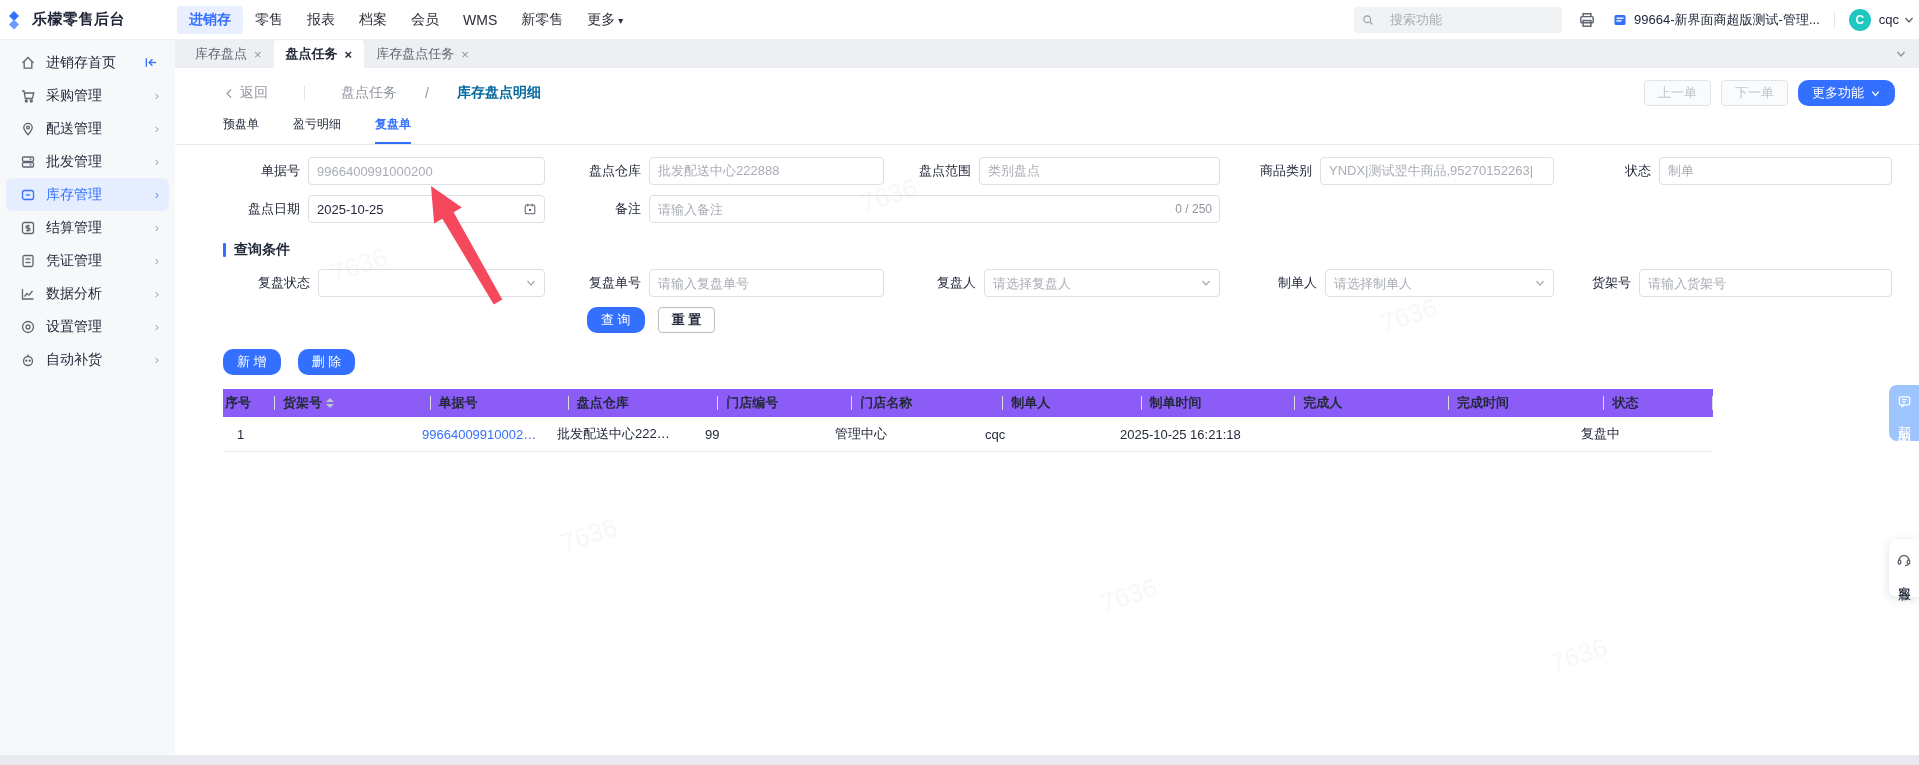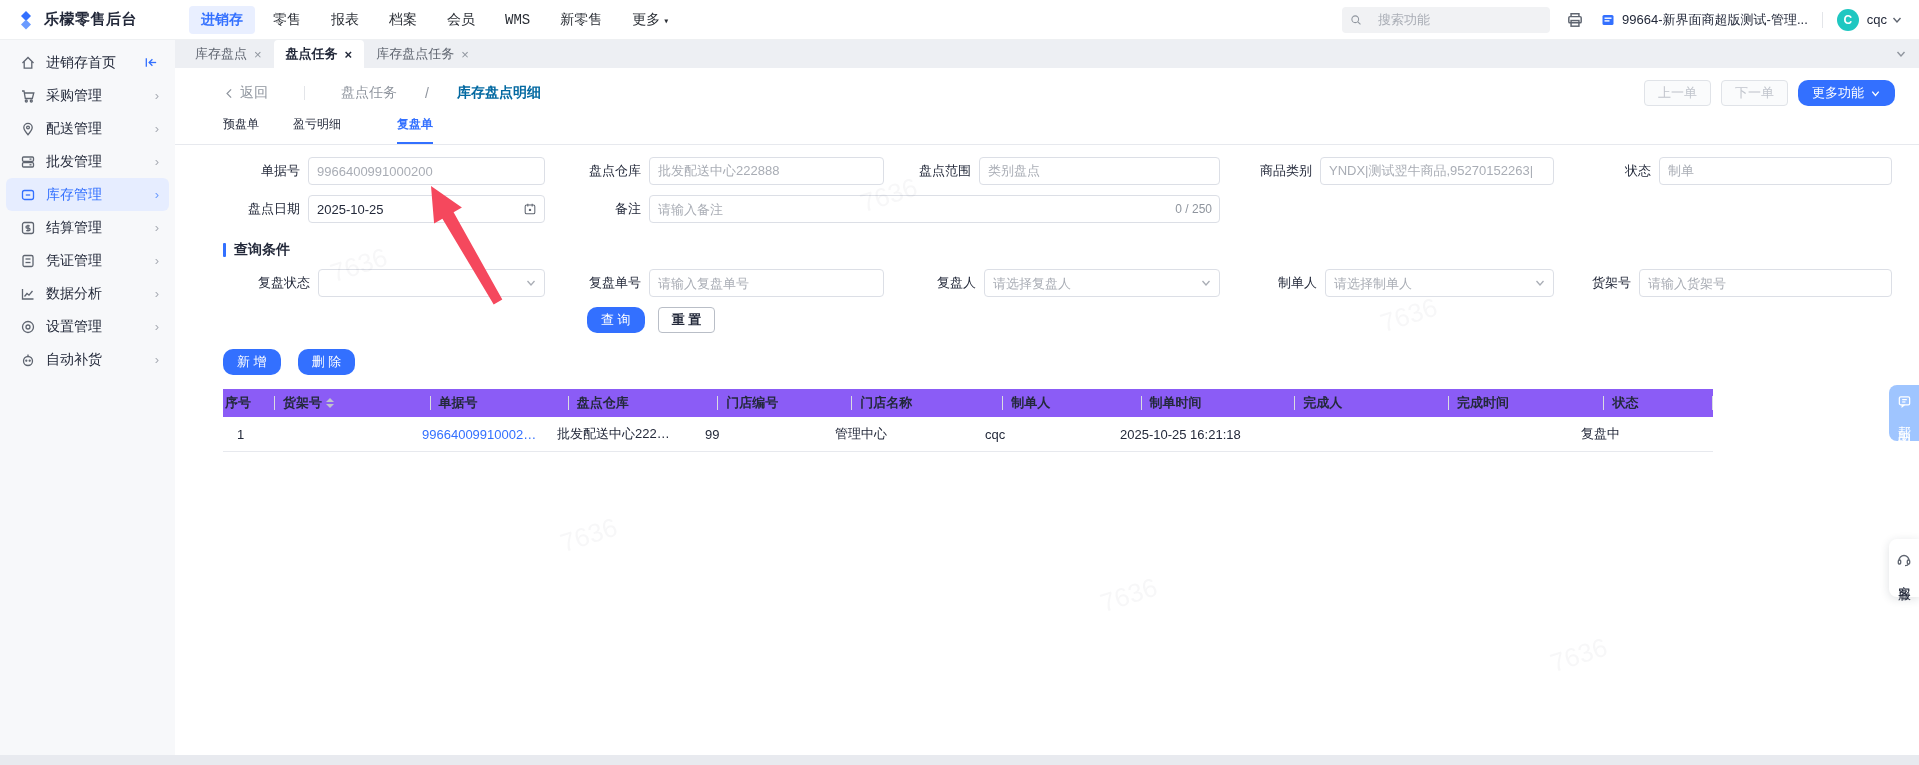--- a/index.html
+++ b/index.html
@@ -1,25 +1,25 @@
 <!DOCTYPE html>
 <html><head>
 <meta charset="utf-8">
 <style>
   * { box-sizing: border-box; margin: 0; padding: 0; }
   html,body { width:1919px; height:765px; overflow:hidden;
     font-family:"Liberation Sans","DejaVu Sans",sans-serif; background:#fff; }
 
   
   .navbar { position:fixed; left:0; top:0; width:1919px; height:40px; background:#fff;
-    border-bottom:1px solid #eef0f2; display:flex; align-items:center; padding:0 16px; z-index:30; }
+    border-bottom:1px solid #eef0f2; display:flex; align-items:center; padding:0 4px; z-index:30; }
   .logo { display:flex; align-items:center; gap:8px; }
   .logo-mark { width:20px; height:20px; }
   .logo-text { font-size:15px; font-weight:bold; color:#23293a; letter-spacing:.5px; }
-  .nav-menu { display:flex; align-items:center; gap:6px; margin-left:52px;font-family:Liberation Mono, monospace; }
+  .nav-menu { display:flex; align-items:center; gap:0; margin-left:52px; }
   .nav-item { font-size:14px; color:#2b2f36; padding:5px 12px; border-radius:4px; cursor:pointer; white-space:nowrap; }
   .nav-item.active { color:#3370ff; background:#e9efff; font-weight:bold; }
   .nav-item .caret { display:inline-block; margin-left:3px; font-size:10px; color:#2b2f36; }
   .nav-right { margin-left:auto; display:flex; align-items:center; }
   .nav-search { width:208px; height:26px; background:#f1f2f4; border-radius:4px;
     display:flex; align-items:center; padding:0 8px; gap:16px; }
   .nav-search input { border:none; outline:none; background:transparent; font-size:13px; width:100%;
     font-family:inherit; color:#333; }
   .nav-search input::placeholder { color:#a9adb5; }
   .icon-btn { margin-left:16px; display:flex; align-items:center; cursor:pointer; }
@@ -62,21 +62,21 @@
   .head-btns { margin-left:auto; display:flex; gap:10px; }
   .btn { height:26px; border-radius:4px; font-size:13px; display:inline-flex; align-items:center;
     justify-content:center; padding:0 13px; cursor:pointer; border:1px solid transparent; font-family:inherit; }
   .btn.ghost-disabled { background:#fafbfc; border-color:#e0e3e8; color:#c0c4cc; }
   .btn.primary { background:#3370ff; color:#fff;border-radius:10px; }
   .btn.outline-dark { background:#fff; border-color:#b9bec7; color:#23293a; font-weight:bold; }
   .btn .bchev { margin-left:6px; display:flex; }
 
   .detail-tabs { display:flex; gap:34px; padding:10px 24px 0 48px; border-bottom:1px solid #e7e9ee; }
   .dtab { font-size:12px; color:#23293a; padding-bottom:9px; cursor:pointer; border-bottom:2px solid transparent; }
-  .dtab.active { color:#3370ff; font-weight:bold; border-bottom-color:#3370ff;margin-left:22px; }
+  .dtab.active { color:#3370ff; font-weight:bold; border-bottom-color:#3370ff; }
 
   
   .fgrid { display:grid; grid-template-columns:322px 339px 336px 334px 338px; row-gap:10px;
     margin:12px 24px 0 48px; align-items:center; }
   .fcell { display:flex; align-items:center; }
   .flabel { font-size:13px; color:#23293a; text-align:right; padding-right:8px; flex:0 0 auto; white-space:nowrap; }
   .lw85{width:85px}.lw104{width:104px}.lw95{width:95px}.lw100{width:100px}.lw105{width:105px}
   .fwrap { position:relative; flex:1; }
   .fld { width:100%; height:28px; border:1px solid #dcdfe6; border-radius:4px; padding:0 8px;
     font-size:13px; font-family:inherit; color:#23293a; outline:none; background:#fff; }

